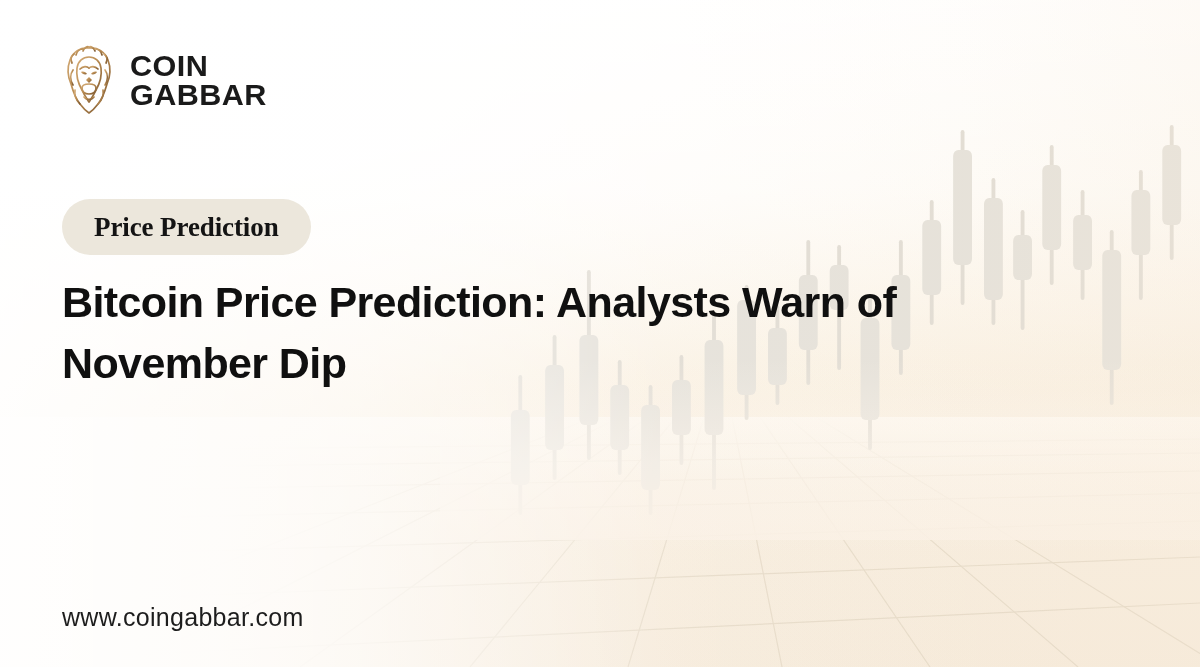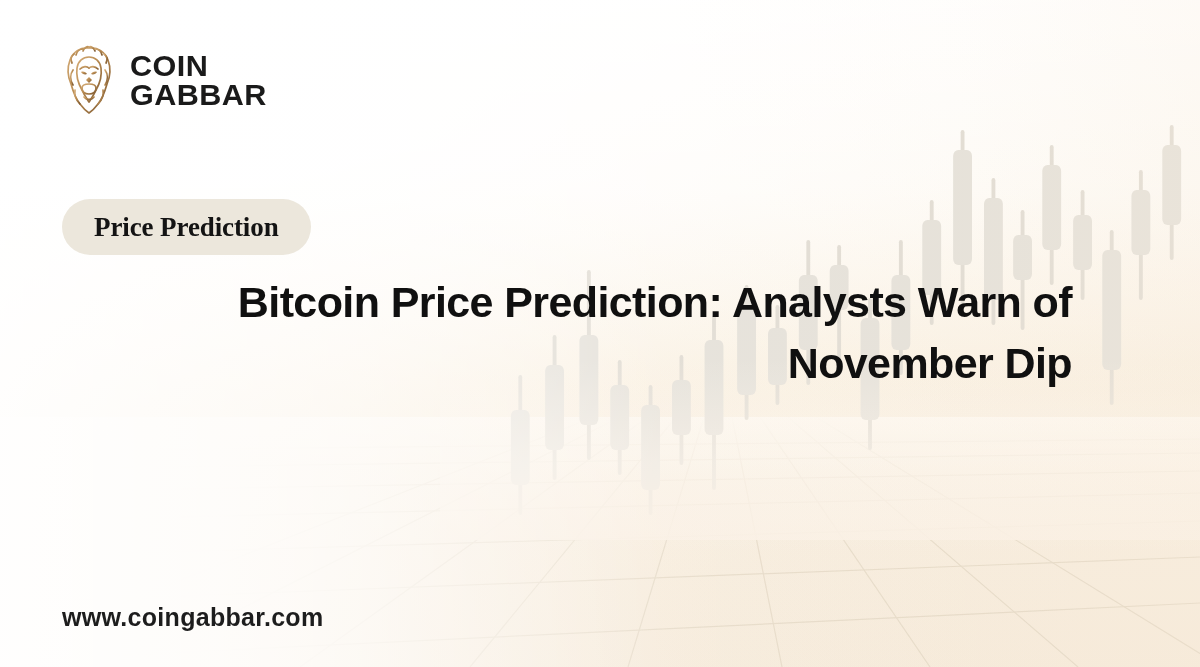--- a/index.html
+++ b/index.html
@@ -139,30 +139,29 @@
     position: absolute;
     left: 62px;
     top: 272px;
     width: 1010px;
     font-family: "Liberation Sans", sans-serif;
     font-weight: 700;
     font-size: 43px;
     line-height: 1.42;
     letter-spacing: -0.6px;
     color: #101010;
-    text-align: right;
   }
 
   
   .site-url {
     position: absolute;
     left: 62px;
     top: 603px;
     font-family: "Liberation Sans", sans-serif;
-    font-weight: 700;
+    font-weight: 400;
     font-size: 25px;
     letter-spacing: 0.3px;
     color: #1d1d1d;
   }
 </style>
 </head>
 <body>
 
 <div class="banner">
 

